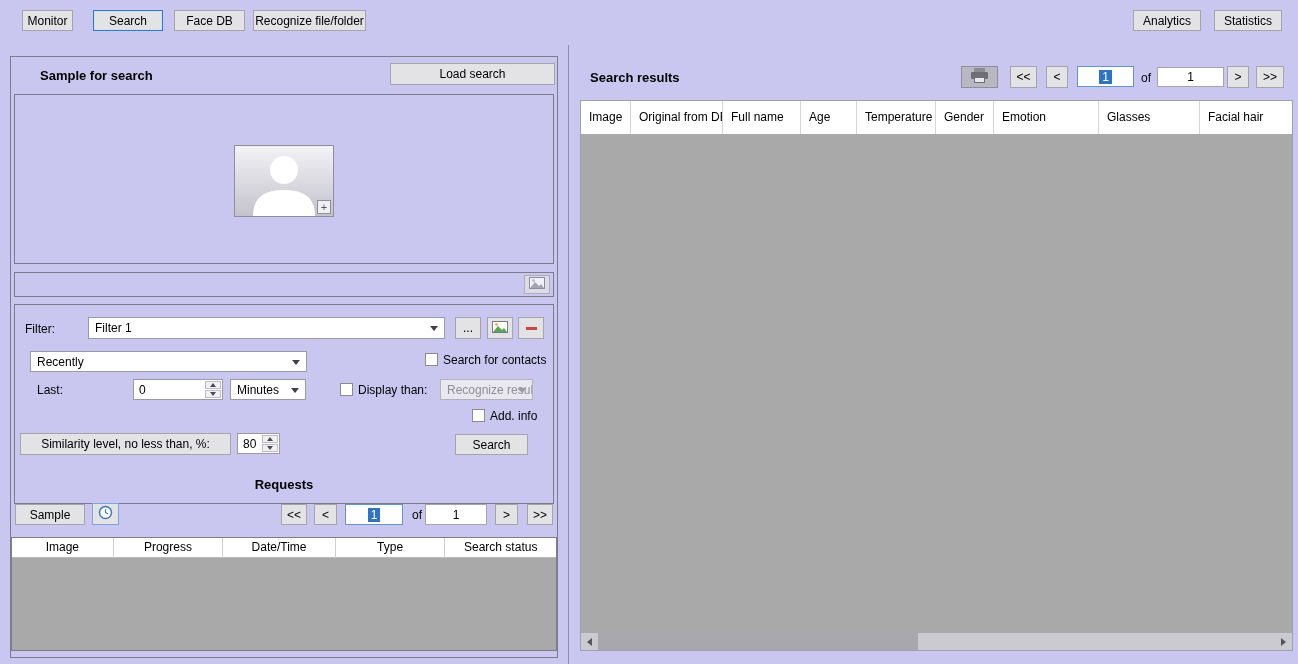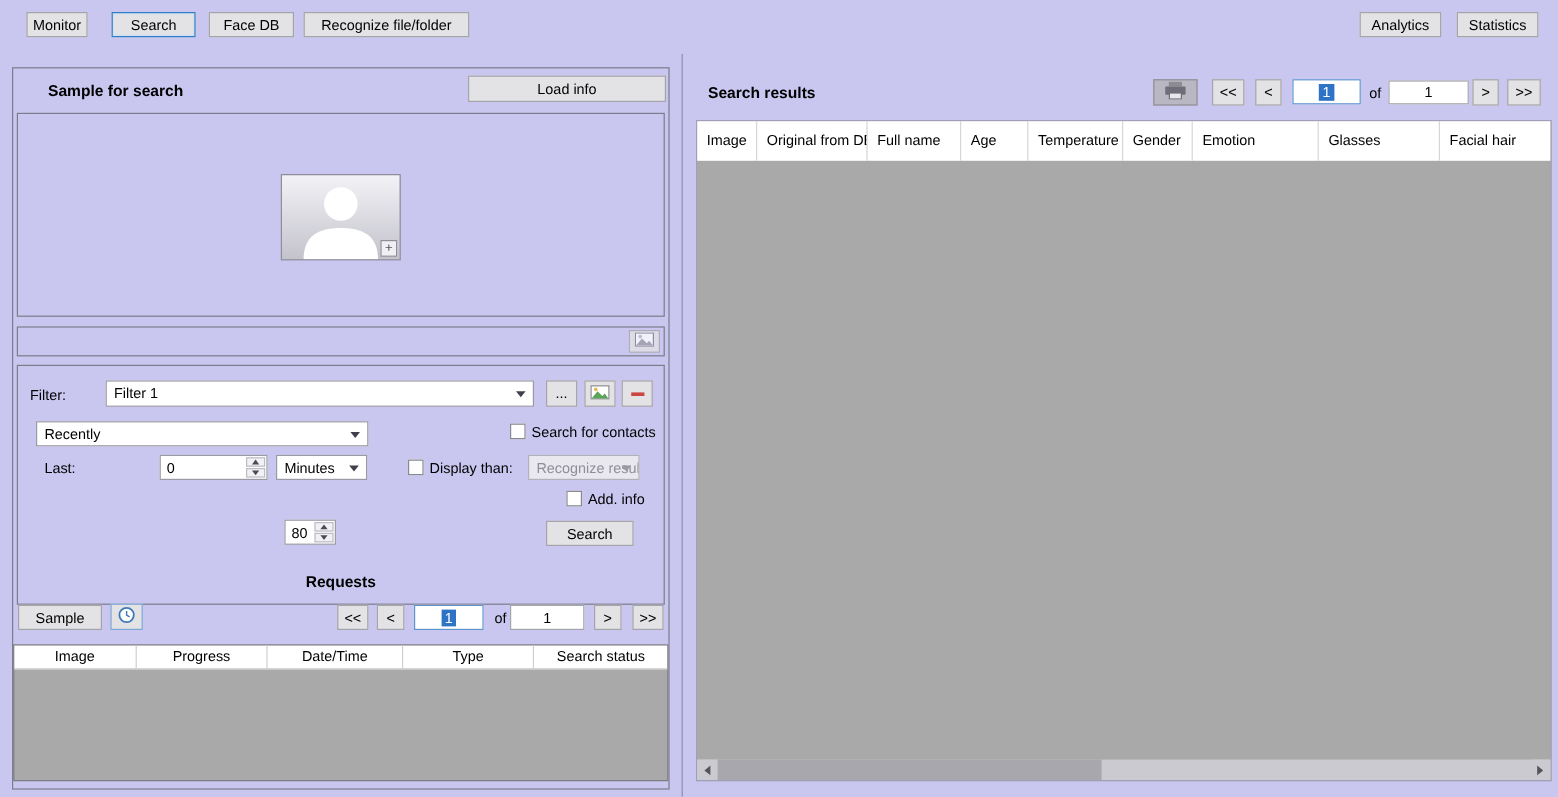--- a/index.html
+++ b/index.html
@@ -100,30 +100,30 @@
   .sb-thumb { position:absolute; left:0; top:0; height:17px; width:320px; background:#a8a7ad; }
   .iconbtn { display:flex; align-items:center; justify-content:center; }
   .minus { display:inline-block; width:11px; height:3px; background:#cc4444; }
 </style>
 </head>
 <body>
 
 <button class="btn" style="left:22px;top:10px;width:51px;height:21px">Monitor</button>
 <button class="btn active" style="left:93px;top:10px;width:70px;height:21px">Search</button>
 <button class="btn" style="left:174px;top:10px;width:71px;height:21px">Face DB</button>
-<button class="btn" style="left:253px;top:10px;width:138px;height:21px">Recognize file/folder</button>
+<button class="btn" style="left:253px;top:10px;width:113px;height:21px">Recognize file/folder</button>
 <button class="btn" style="left:1133px;top:10px;width:68px;height:21px">Analytics</button>
 <button class="btn" style="left:1214px;top:10px;width:68px;height:21px">Statistics</button>
 
 <div class="vsplit"></div>
 
 <div class="panel">
 
   <div class="title" style="left:29px;top:11px">Sample for search</div>
-  <button class="btn" style="left:379px;top:6px;width:165px;height:22px">Load info</button>
+  <button class="btn" style="left:379px;top:6px;width:165px;height:22px">Load search</button>
 
   <div class="imgarea">
     <div class="avatar">
       <span>
         <svg width="98" height="70" viewBox="0 0 98 70">
           <circle cx="49" cy="24" r="14" fill="#ffffff"></circle>
           <path d="M18 70 C18 48 34 44 49 44 C64 44 80 48 80 70 Z" fill="#ffffff"></path>
         </svg>
       </span>
       <button class="plusbtn"><span>+</span></button>
@@ -194,20 +194,21 @@
     <div class="combo disabled" style="left:425px;top:74px;width:93px;height:21px">
       <span>Recognize result</span>
       <span class="dd"></span>
     </div>
 
     <div class="cbrow" style="left:457px;top:104px">
       <span class="cb"></span>
       <span>Add. info</span>
     </div>
 
+    <button class="btn" style="left:5px;top:128px;width:211px;height:22px">Similarity level, no less than, %:</button>
     <div class="numin" style="left:222px;top:128px;width:43px;height:21px">
       <span>80</span>
       <span class="spin">
         <span class="sp">
             <i class="tu"></i>
           </span>
         <span class="sp">
             <i class="td"></i>
           </span>
       </span>

